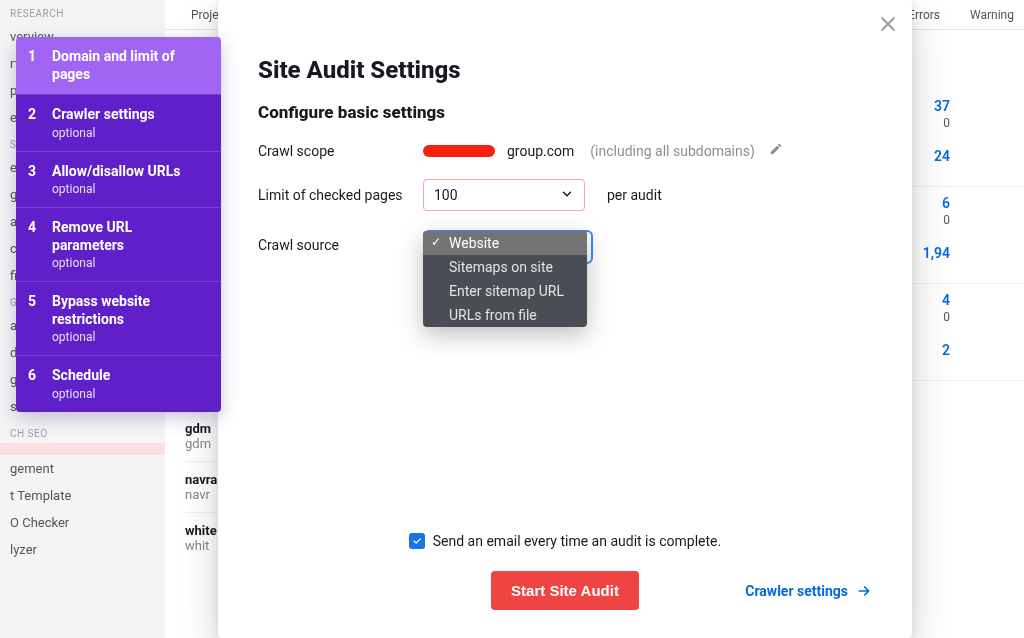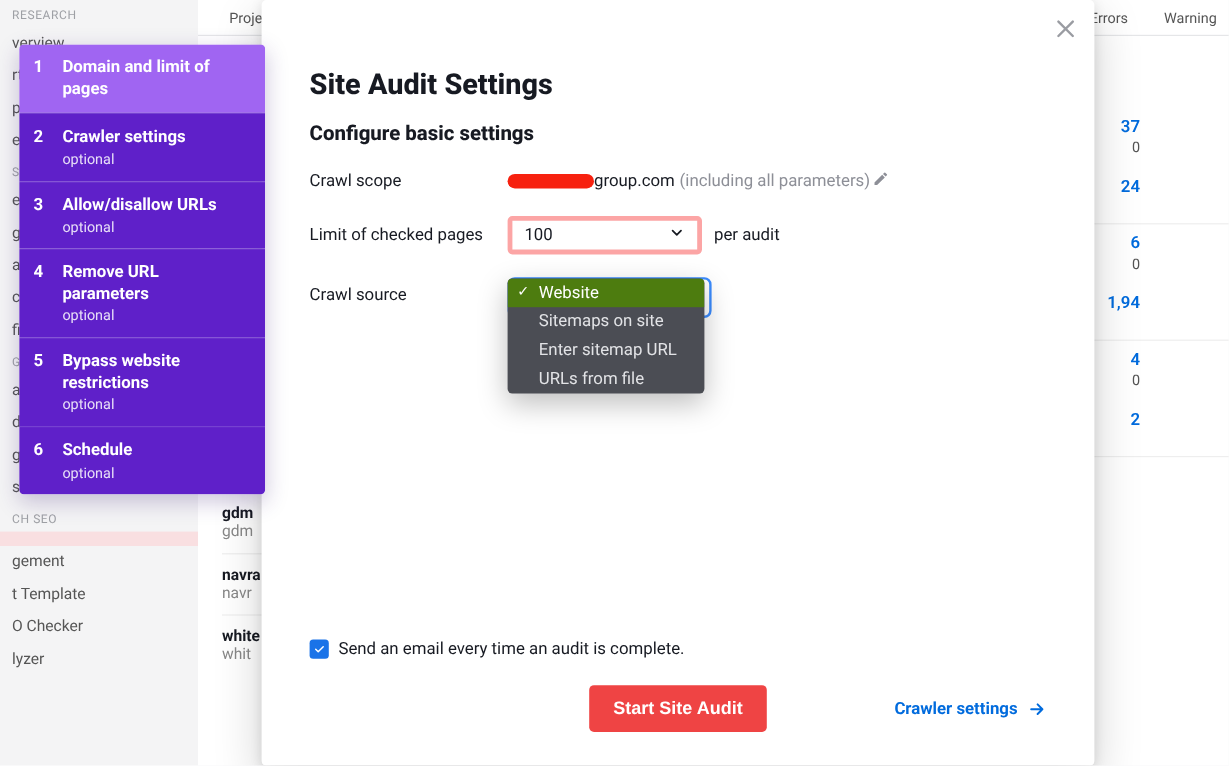--- a/index.html
+++ b/index.html
@@ -133,37 +133,37 @@
   margin-bottom: 20px;
 }
 .form-row {
   display: flex;
   align-items: center;
   margin-bottom: 20px;
   font-size: 14px;
   color: #171a22;
 }
 .form-row .label { width: 165px; }
-.form-row .value { flex:1; display:flex; align-items:center; gap:0; position:relative;}
+.form-row .value { flex:1; display:flex; align-items:center; gap:12px; position:relative;}
 
 .domain-redact {
   display:inline-block;
   width: 72px; height: 12px;
   background: #f7210f;
   border-radius: 6px;
   vertical-align: middle;
 }
 .domain-suffix { font-weight:400; }
 .subdomain-note { color:#8d8f97; margin-left:4px; }
 .edit-icon { color:#8d8f97; cursor:pointer; margin-left:2px; }
 
 .select {
   width: 162px;
   height: 32px;
-  border: 4px solid #fca5a5;
+  border: 1px solid #fca5a5;
   border-radius: 4px;
   display: flex;
   align-items: center;
   padding: 0 10px;
   font-size: 14px;
   background: #fff;
   position: relative;
 }
 .select .chev {
   margin-left: auto;
@@ -189,21 +189,21 @@
   overflow: hidden;
 }
 .dropdown .opt {
   color: #e2e3e6;
   font-size: 14px;
   padding: 4px 10px 4px 26px;
   position: relative;
   cursor: pointer;
 }
 .dropdown .opt.selected {
-  background: #4d7c0f;
+  background: #737373;
   color: #fff;
 }
 .dropdown .opt.selected::before {
   content: "✓";
   position: absolute;
   left: 8px;
   font-size: 12px;
 }
 
 
@@ -211,21 +211,21 @@
   position: absolute;
   bottom: 28px;
   left: 40px; right: 40px;
 }
 .email-row {
   text-align: center;
   font-size: 14px;
   color: #171a22;
   margin-bottom: 22px;
   display:flex;
-  justify-content:flex-start;
+  justify-content:center;
   align-items:center;
   gap:8px;
 }
 .checkbox {
   width: 16px; height: 16px;
   background: #1a73e8;
   border-radius: 3px;
   display:inline-flex;
   align-items:center;
   justify-content:center;
@@ -383,21 +383,21 @@
   </div>
 
   <h1>Site Audit Settings</h1>
   <h2>Configure basic settings</h2>
 
   <div class="form-row">
     <div class="label">Crawl scope</div>
     <div class="value">
       <span class="domain-redact"></span>
         <span class="domain-suffix">group.com</span>
-      <span class="subdomain-note">(including all parameters)</span>
+      <span class="subdomain-note">(including all subdomains)</span>
       <span class="edit-icon">
         <svg width="14" height="14" viewBox="0 0 24 24">
             <path fill="currentColor" d="M3 17.25V21h3.75l11-11-3.75-3.75-11 11zM20.71 7.04a1 1 0 0 0 0-1.41l-2.34-2.34a1 1 0 0 0-1.41 0l-1.83 1.83 3.75 3.75 1.83-1.83z"></path>
           </svg>
       </span>
     </div>
   </div>
 
   <div class="form-row">
     <div class="label">Limit of checked pages</div>

